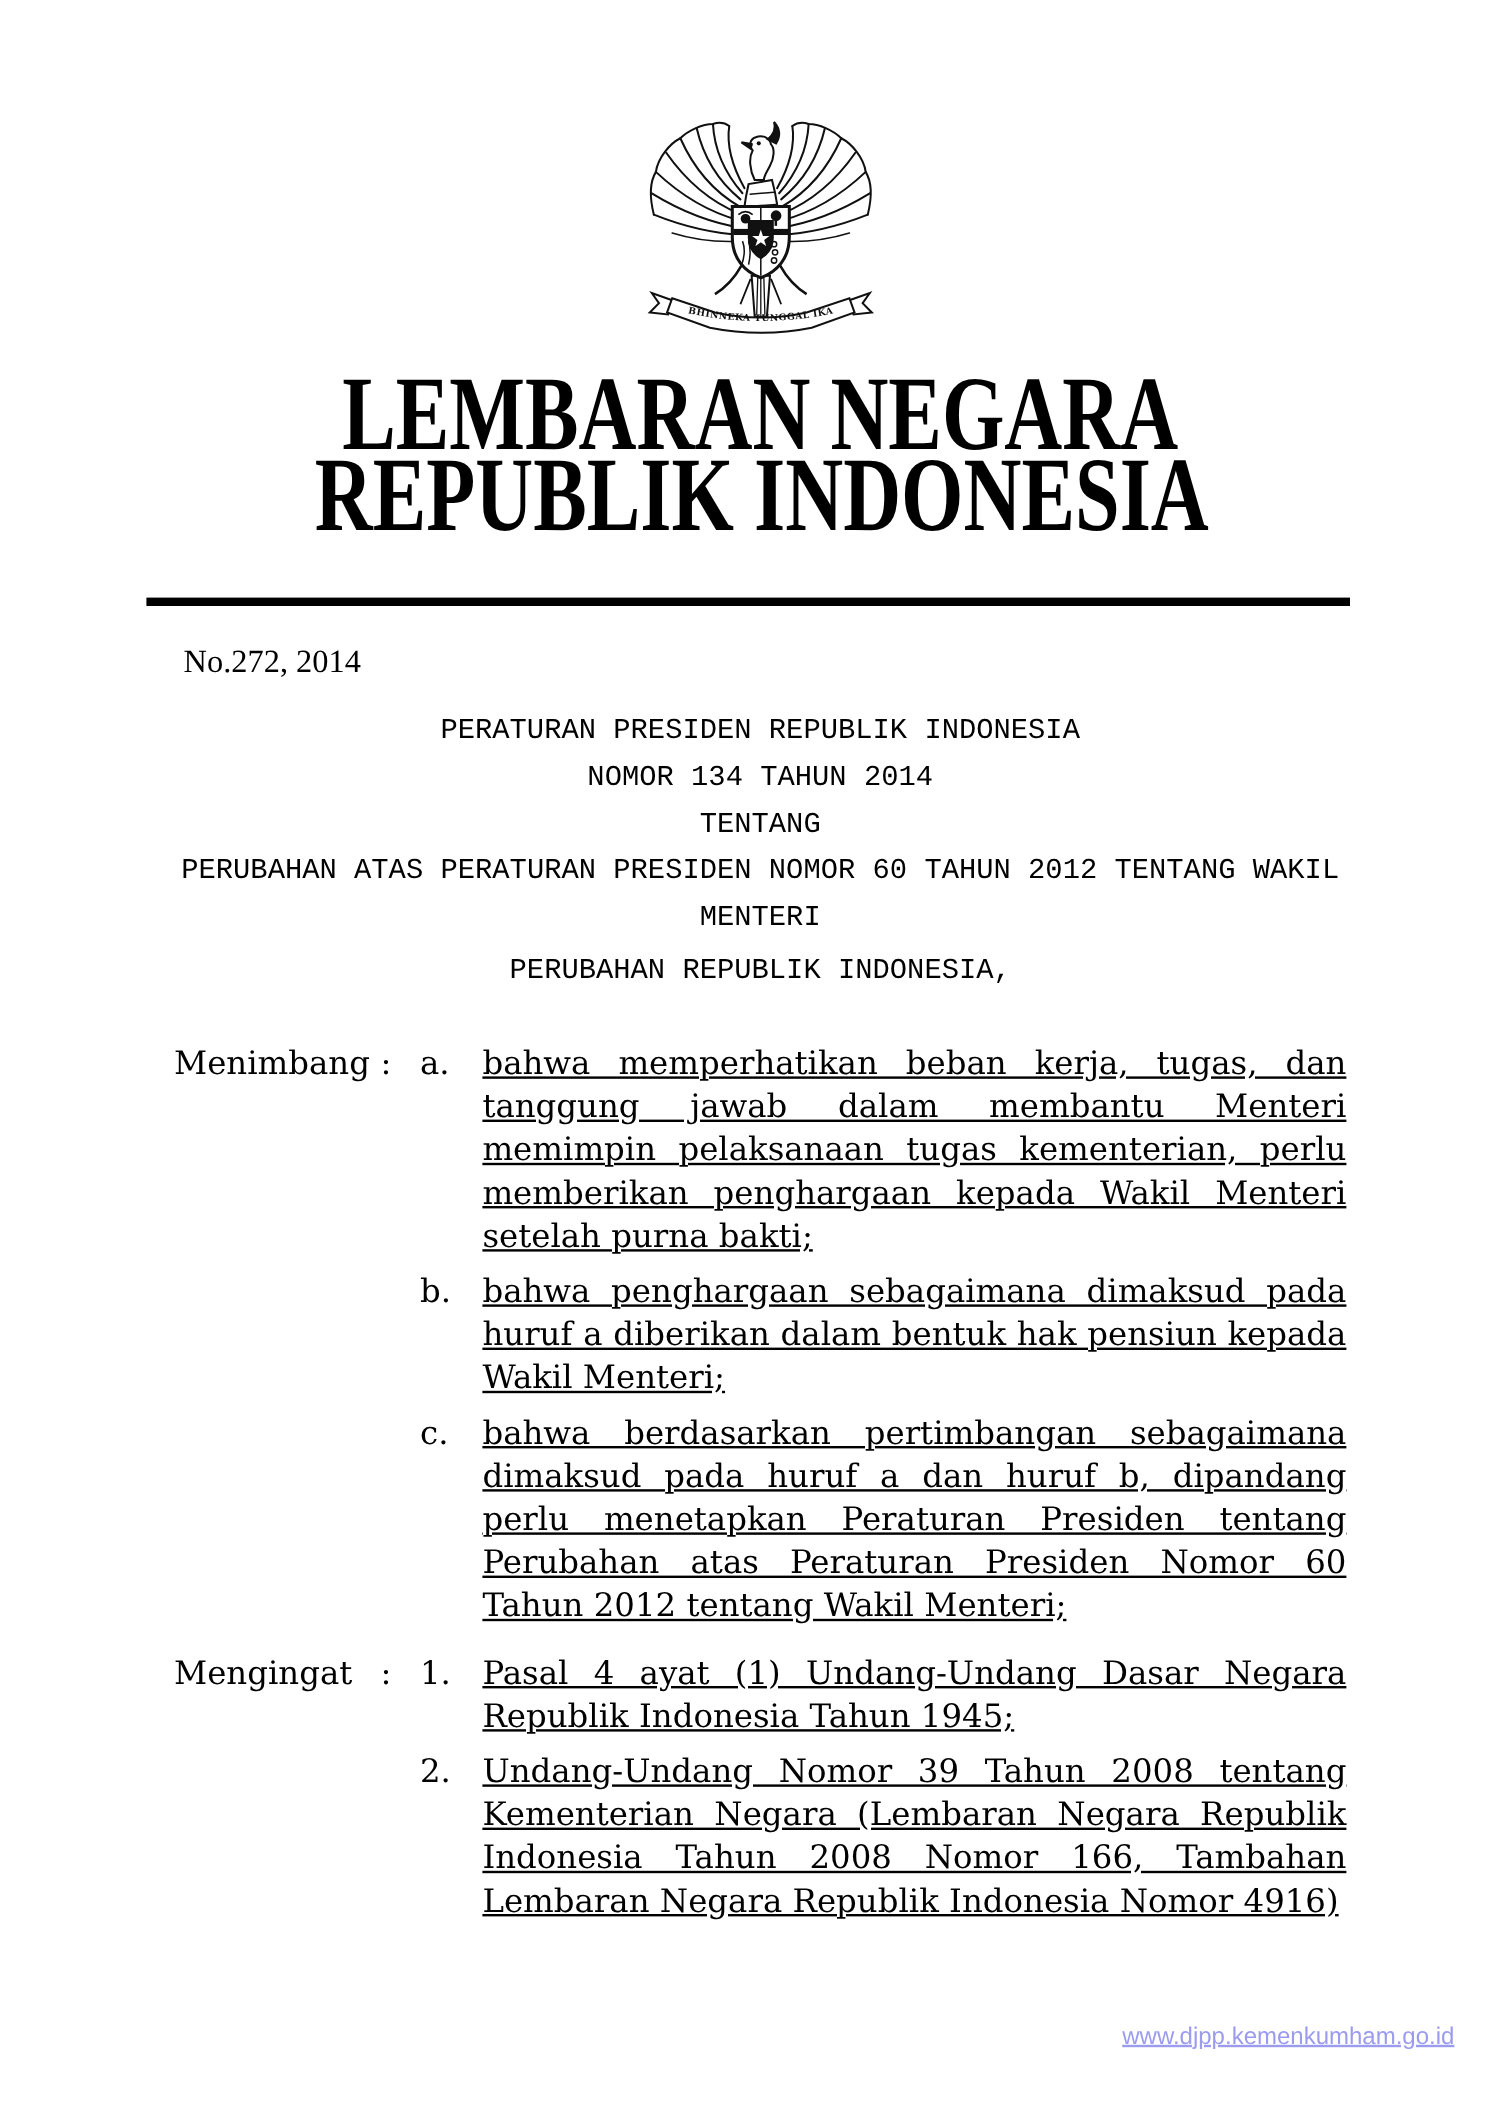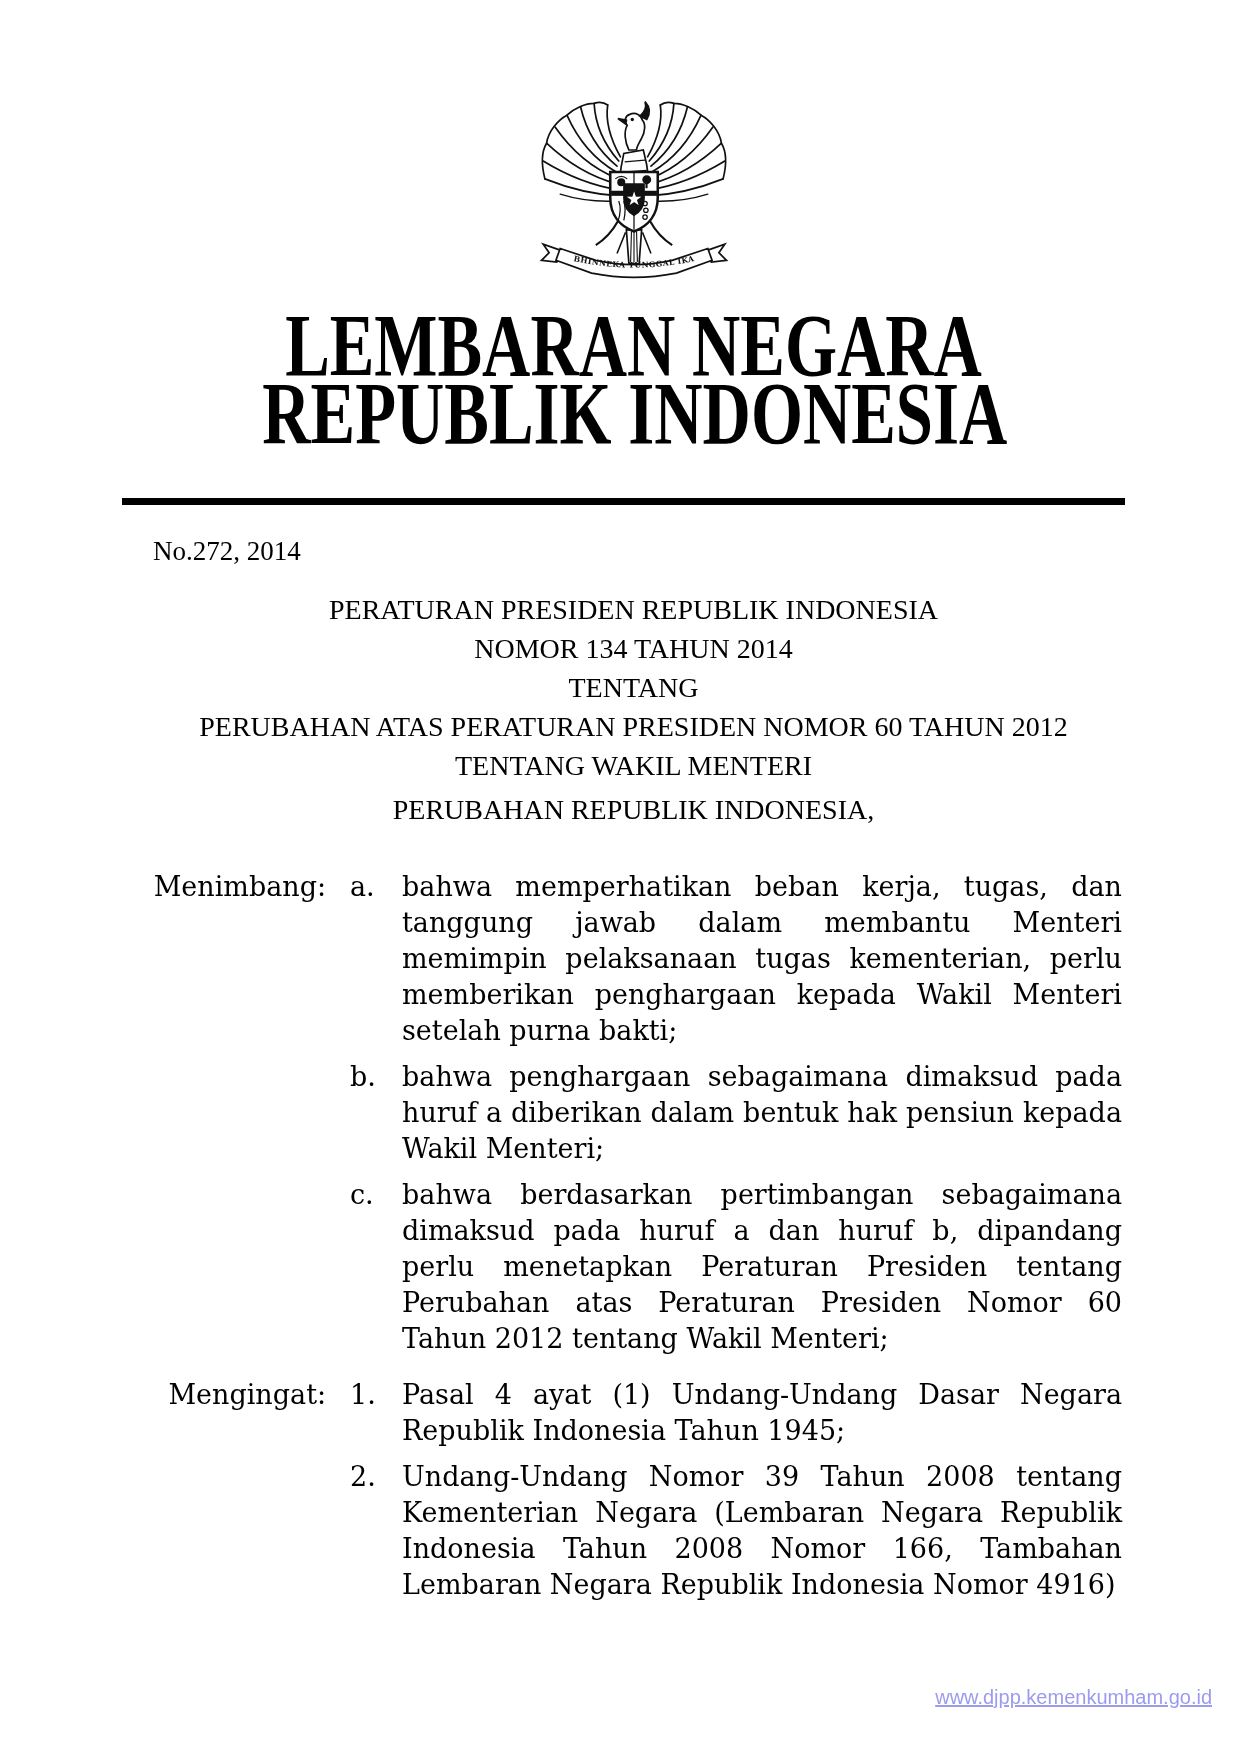--- a/index.html
+++ b/index.html
@@ -41,38 +41,38 @@
   .subject-block {
     margin-left:auto;
     width:644px;
     text-align:justify;
     text-indent:25px;
   }
   
   .doc-headings {
     margin-top:18px;
     text-align:center;
-    font-family:Liberation Serif, serif;
-    font-size:28px;
+    font-family:Liberation Mono, monospace;
+    font-size:24px;
     line-height:39px;
   }
   .invocation { margin-top:19px; }
   .authority  { margin-top:5px; }
   
   .clauses { margin-top:40px; font-size:27px; line-height:36px; }
   .clause-item {
     display:grid;
     grid-template-columns:172px 33px 52px 1fr;
     margin-bottom:10px;
   }
   .menimbang-block { margin-bottom:20px; }
-  .c-label  { white-space:nowrap;text-align:right; }
+  .c-label  { white-space:nowrap; }
   .c-colon  { text-align:left; }
   .c-marker { }
-  .c-text   { text-align:justify; }
+  .c-text   { text-align:justify;text-decoration:underline; }
   
   .footer-link {
     position:absolute;
     top:1686px;
     right:28px;
     font-family:"Liberation Sans", sans-serif;
     font-size:20px;
     color:#9b9bef;
     text-decoration:underline;
     cursor:pointer;

